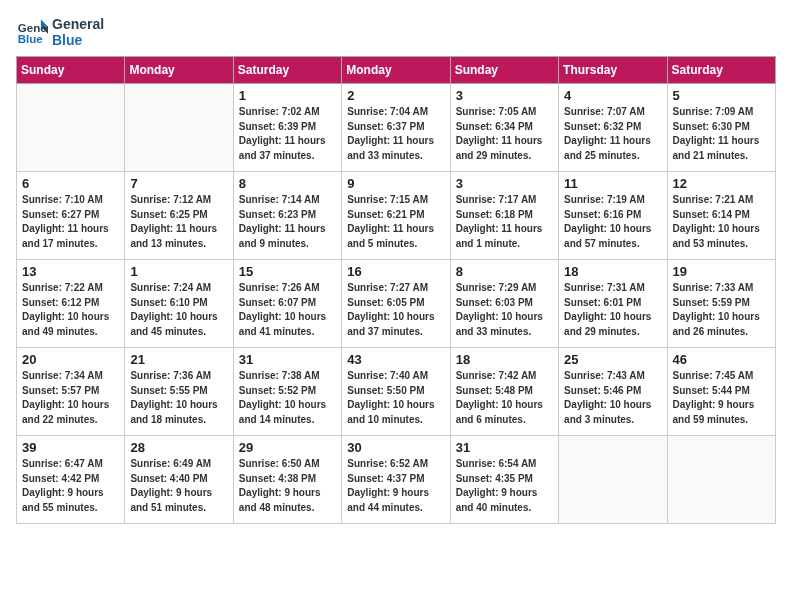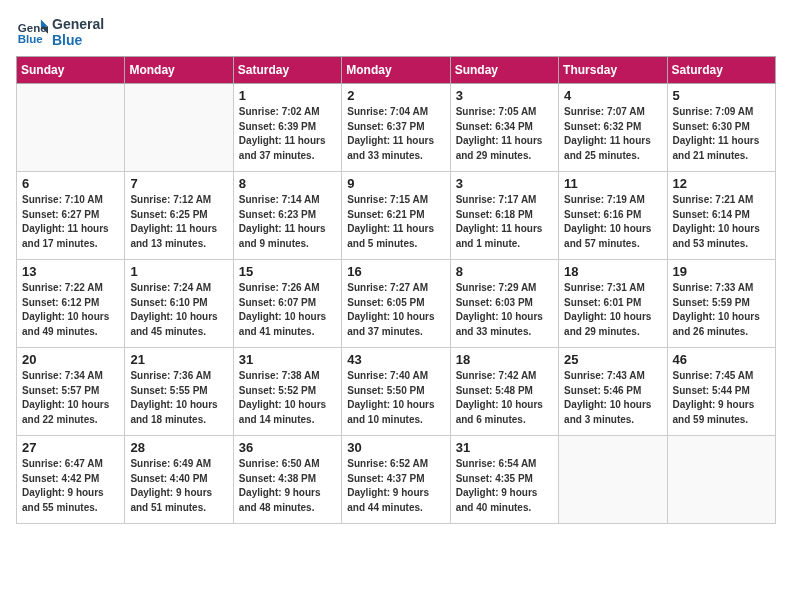--- a/index.html
+++ b/index.html
@@ -211,29 +211,29 @@
           <span class="day-num">25</span>
           <div class="day-info">Sunrise: 7:43 AM<br>Sunset: 5:46 PM<br>Daylight: 10 hours and 3 minutes.</div>
         </td>
         <td>
           <span class="day-num">46</span>
           <div class="day-info">Sunrise: 7:45 AM<br>Sunset: 5:44 PM<br>Daylight: 9 hours and 59 minutes.</div>
         </td>
       </tr>
       <tr>
         <td>
-          <span class="day-num">27</span>
+          <span class="day-num">39</span>
           <div class="day-info">Sunrise: 6:47 AM<br>Sunset: 4:42 PM<br>Daylight: 9 hours and 55 minutes.</div>
         </td>
         <td>
           <span class="day-num">28</span>
           <div class="day-info">Sunrise: 6:49 AM<br>Sunset: 4:40 PM<br>Daylight: 9 hours and 51 minutes.</div>
         </td>
         <td>
-          <span class="day-num">36</span>
+          <span class="day-num">29</span>
           <div class="day-info">Sunrise: 6:50 AM<br>Sunset: 4:38 PM<br>Daylight: 9 hours and 48 minutes.</div>
         </td>
         <td>
           <span class="day-num">30</span>
           <div class="day-info">Sunrise: 6:52 AM<br>Sunset: 4:37 PM<br>Daylight: 9 hours and 44 minutes.</div>
         </td>
         <td>
           <span class="day-num">31</span>
           <div class="day-info">Sunrise: 6:54 AM<br>Sunset: 4:35 PM<br>Daylight: 9 hours and 40 minutes.</div>
         </td>

